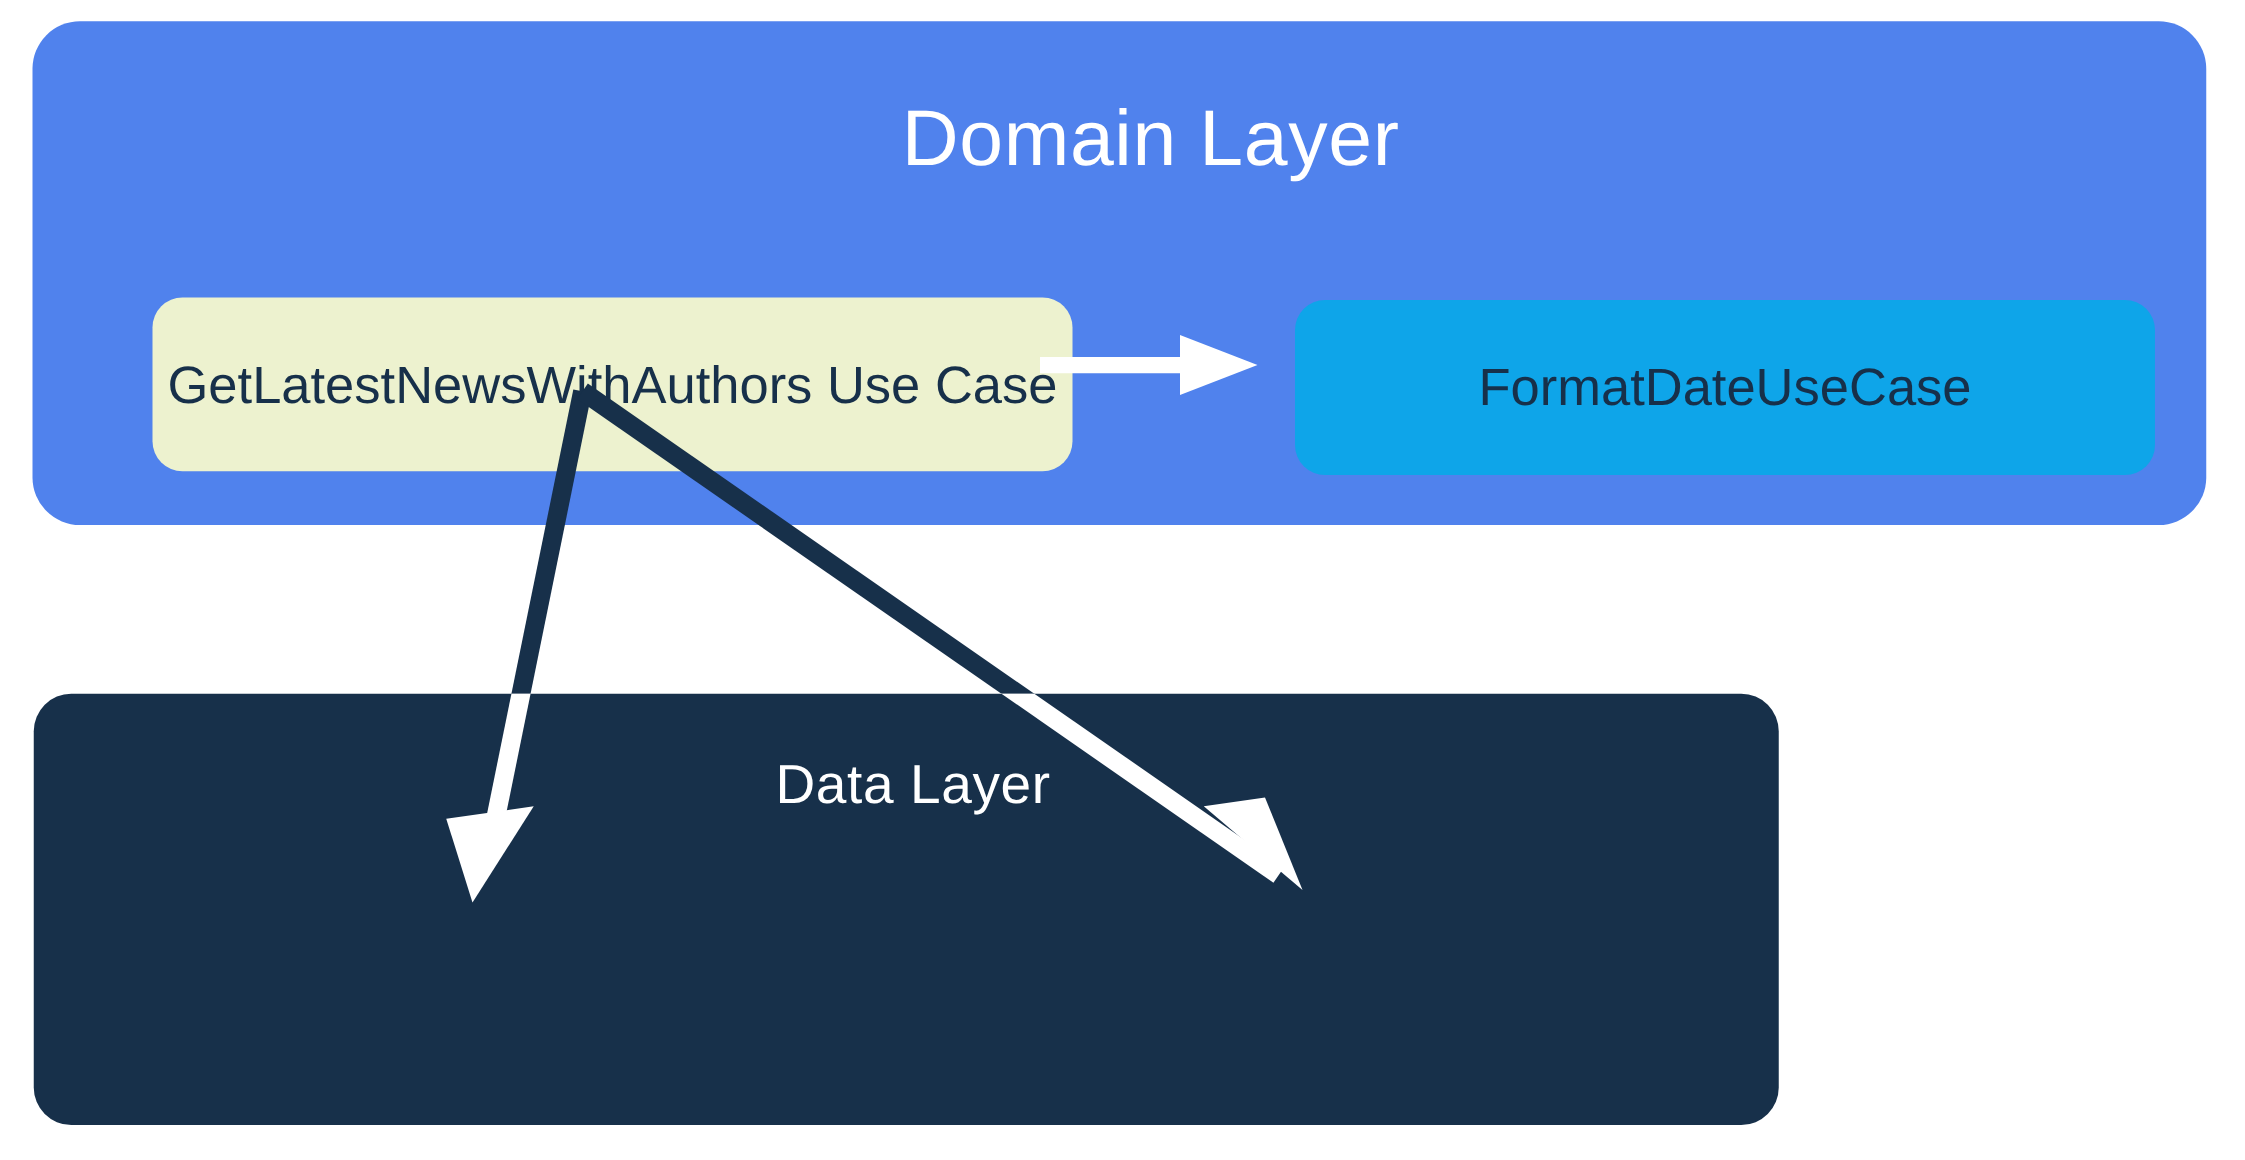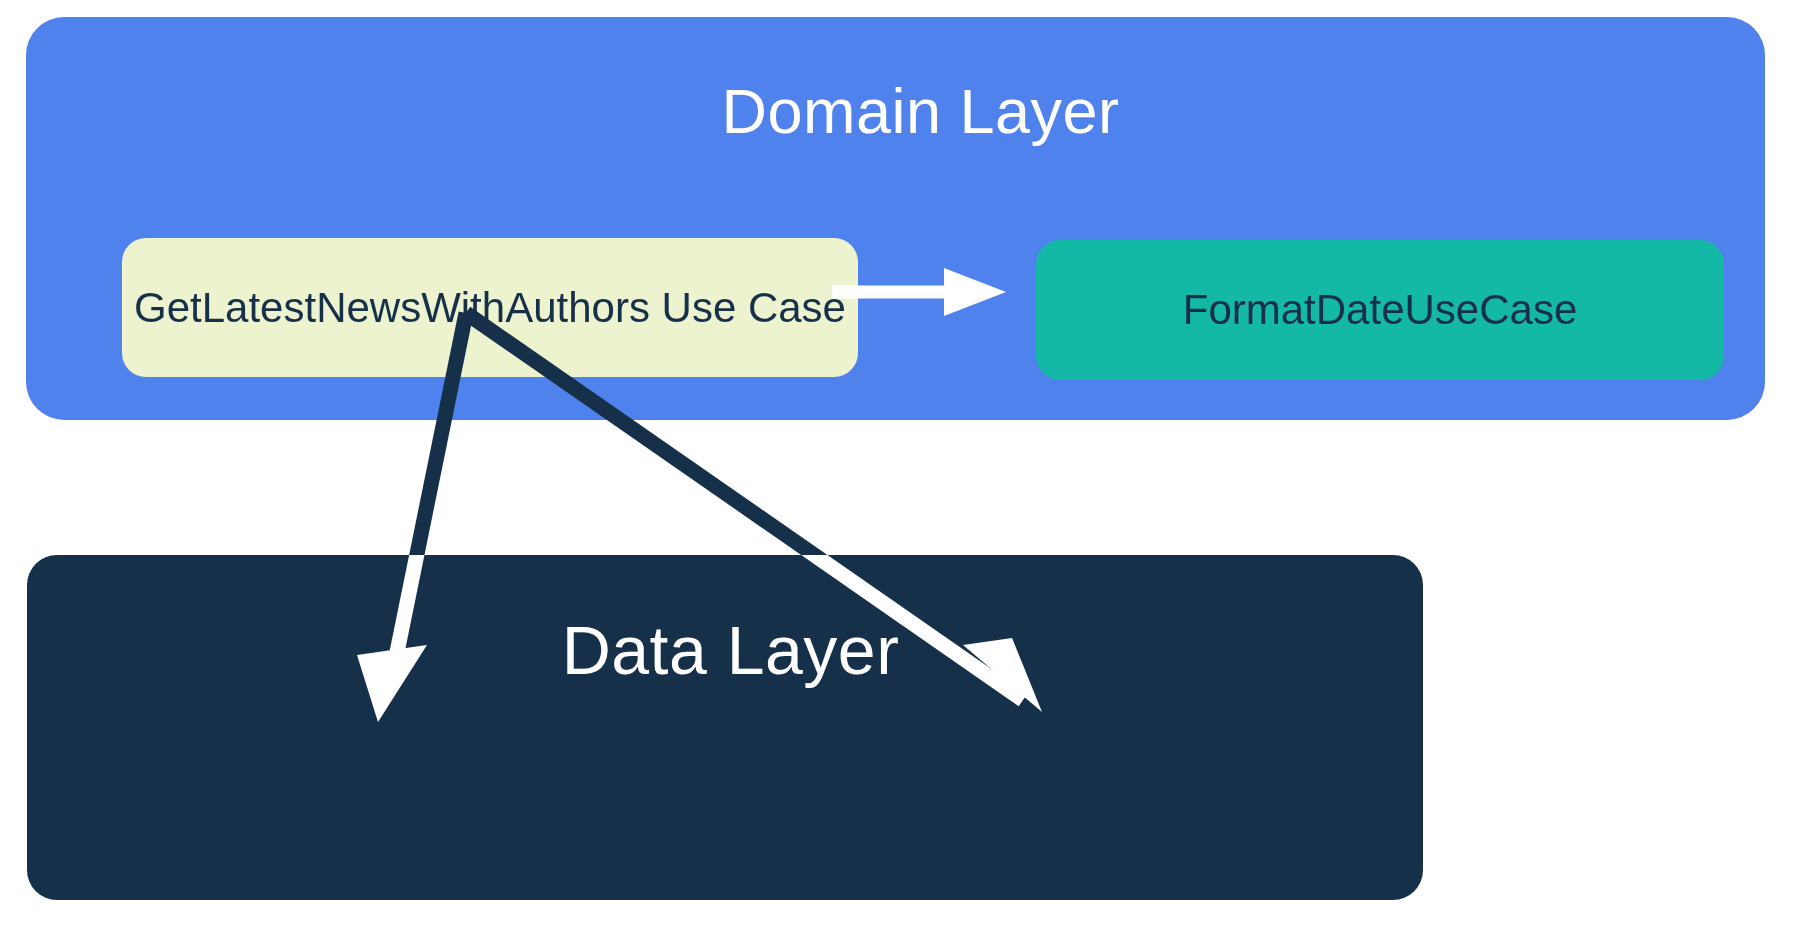--- a/index.html
+++ b/index.html
@@ -55,41 +55,41 @@
   #domain-layer-title {
     left: 14px;
     right: 0;
     top: 63px;
     font-size: 63px;
     padding-left: 36px;
   }
   #data-layer-title {
     left: 0;
     right: 0;
-    top: 61px;
-    font-size: 68px;
+    top: 51px;
+    font-size: 44px;
     margin-left: 11px;
   }
 
   
   .node-box {
     position: absolute;
     box-sizing: border-box;
     display: flex;
     align-items: center;
     justify-content: center;
     text-align: center;
     border-radius: 24px;
     color: #17304A;
     font-weight: 400;
     line-height: 1.22;
     padding: 4px 10px;
   }
   .node-cream { background: #EDF2CF; }
-  .node-blue  { background: #14b8a6; }
+  .node-blue  { background: #0ea5e9; }
 
   #node-get-latest-news {
     left: 96px;
     top: 221px;
     width: 736px;
     height: 139px;
     font-size: 42px;
   }
   #node-format-date {
     left: 1010px;

